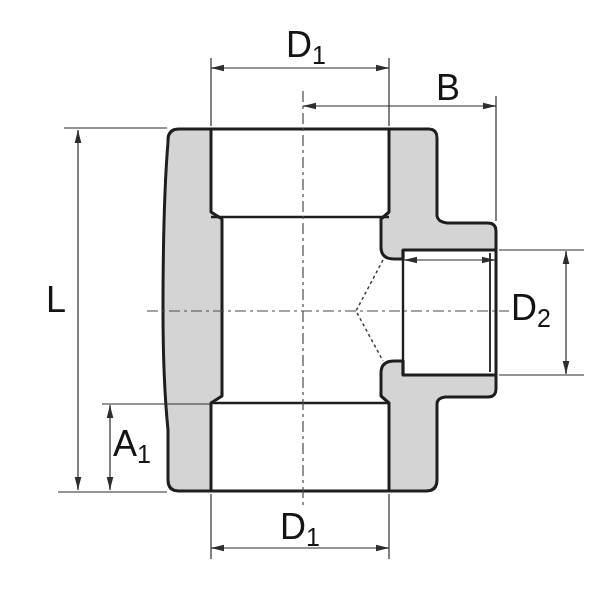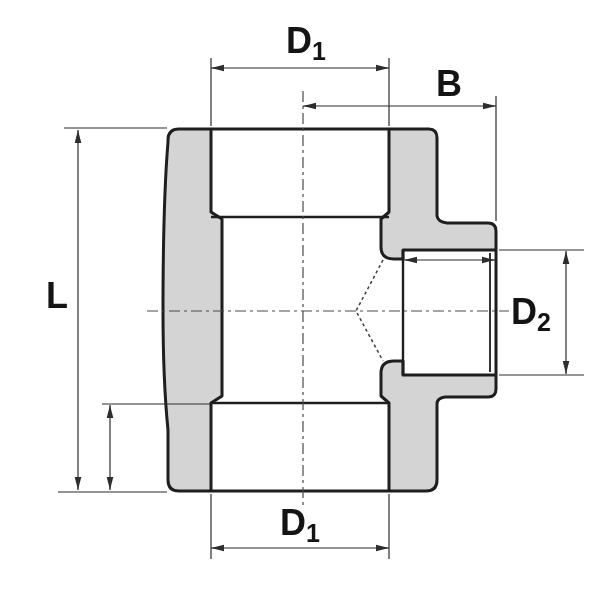--- a/index.html
+++ b/index.html
@@ -14,23 +14,23 @@
   body{
     width:607px;height:607px;position:relative;overflow:hidden;
     background:var(--bg);
     font-family:"Liberation Sans",sans-serif;
   }
   .stage{position:absolute;inset:0;}
   svg{position:absolute;left:0;top:0;display:block;}
   .dim-label{
     position:absolute;
     color:var(--text);
-    font-weight:bold;
+    font-weight:normal;
     font-size:36px;
-    line-height:40px;
+    line-height:48px;
     white-space:nowrap;
     user-select:none;
   }
   .dim-label .sub{
     font-size:25px;
     vertical-align:-7px;
   }
 </style>
 </head>
 <body>
@@ -115,18 +115,19 @@
     </g>
   </svg>
 
   <div class="dim-label" style="left:286px;top:21px"><span>D</span><span class="sub">1</span></div>
 
   <div class="dim-label" style="left:436px;top:64px"><span>B</span><span class="sub"></span></div>
 
   <div class="dim-label" style="left:46px;top:276px"><span>L</span><span class="sub"></span></div>
 
 
-  <div class="dim-label" style="left:511px;top:292px"><span>D</span><span class="sub">2</span></div>
+  <div class="dim-label" style="left:511px;top:284px"><span>D</span><span class="sub">2</span></div>
 
+  <div class="dim-label" style="left:113px;top:420px"><span>A</span><span class="sub">1</span></div>
 
   <div class="dim-label" style="left:280px;top:503px"><span>D</span><span class="sub">1</span></div>
 
 </div>
 
 </body></html>

